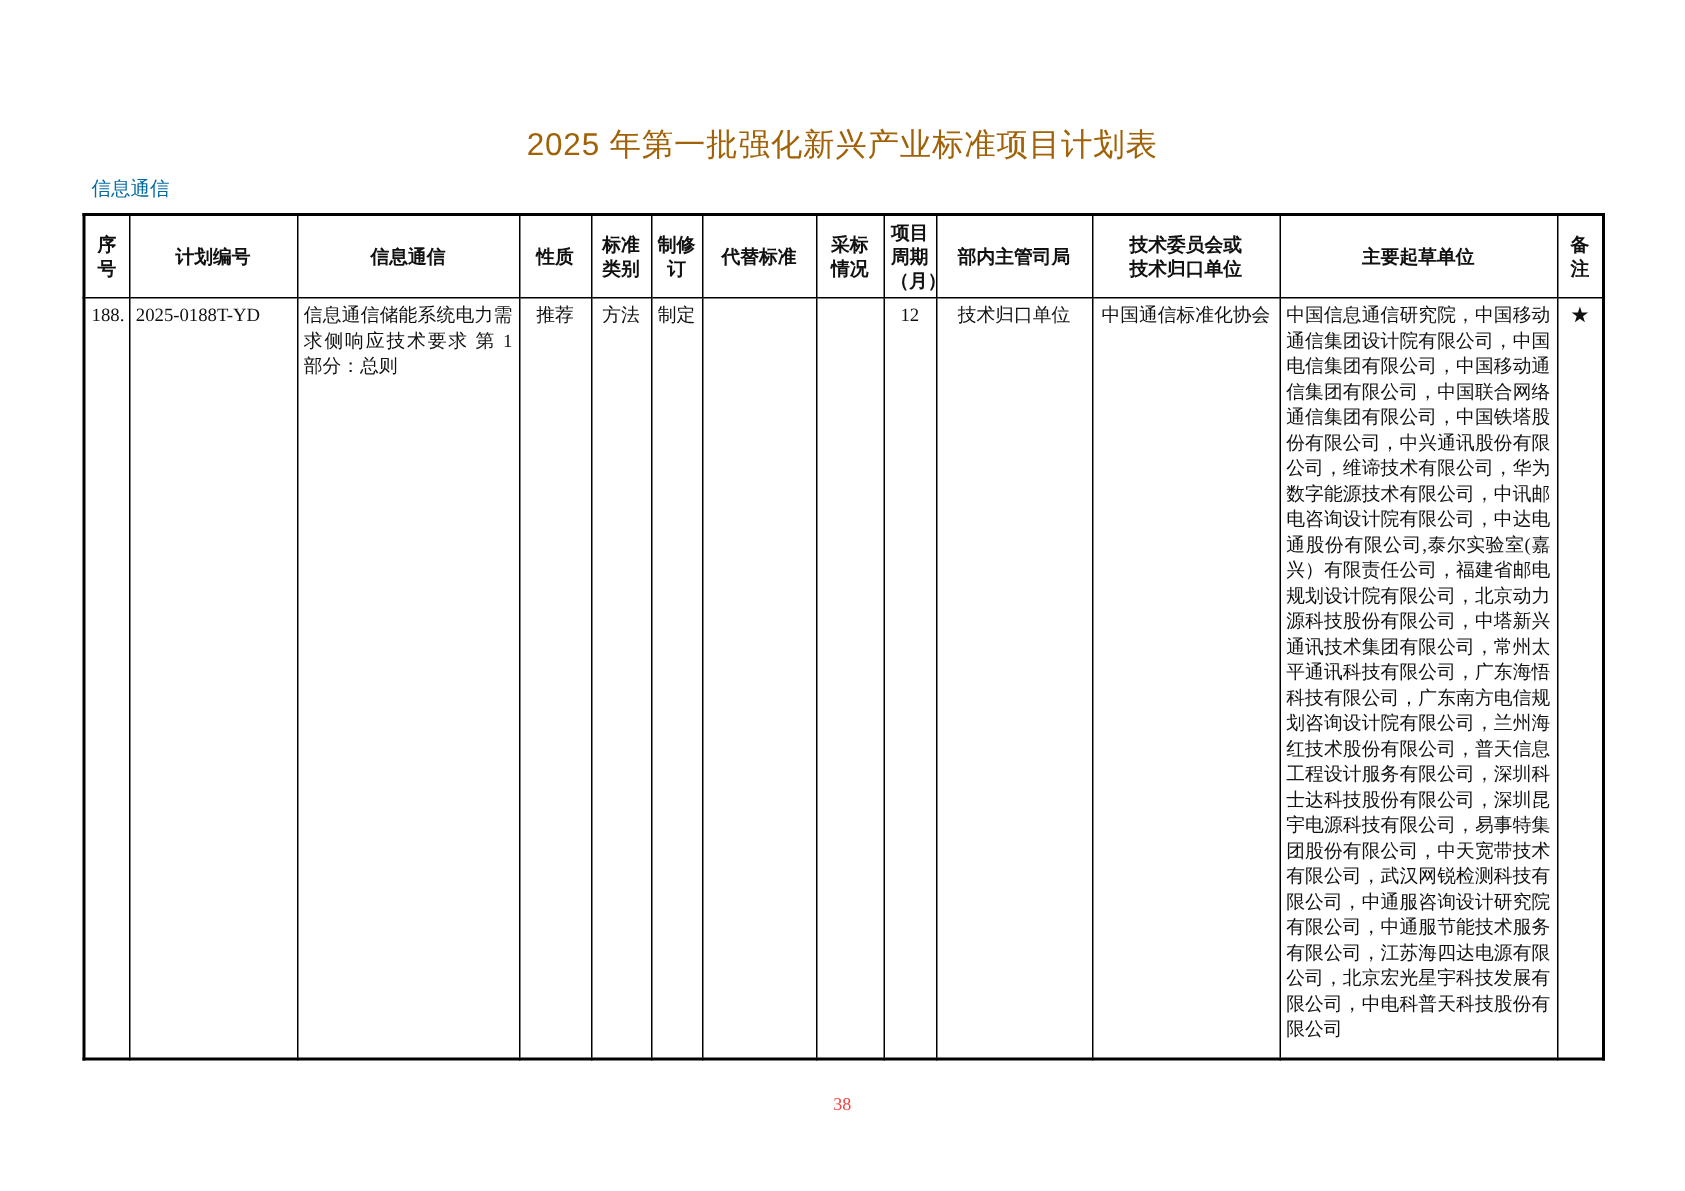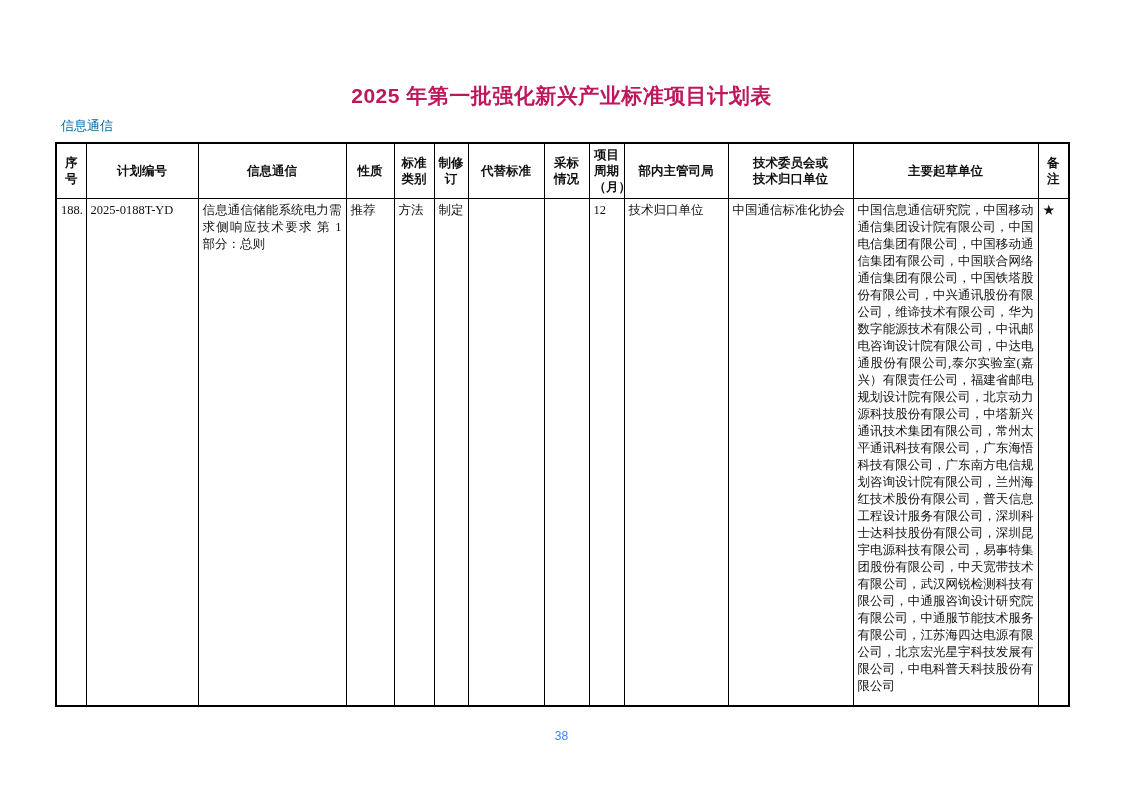--- a/index.html
+++ b/index.html
@@ -16,23 +16,23 @@
     color: #111111;
   }
   .doc-title {
     position: absolute;
     top: 82px;
     left: 0;
     width: 100%;
     text-align: center;
     font-family: "Liberation Sans", sans-serif;
     font-size: 21px;
-    font-weight: bold;
+    font-weight: normal;
     letter-spacing: 0.5px;
-    color: #be185d;
+    color: #a16207;
   }
   .section-label {
     position: absolute;
     top: 117px;
     left: 61px;
     font-family: "Liberation Serif", serif;
     font-size: 13px;
     color: #0369a1;
   }
   table.std-table {
@@ -65,35 +65,35 @@
     height: 40px;
   }
   table.std-table td {
     font-family: "Liberation Serif", serif;
     font-size: 12.5px;
     line-height: 17px;
     vertical-align: top;
     height: 500px;
     margin-top: 21px;
   }
-  td.c-center { text-align: left; }
+  td.c-center { text-align: center; }
   td.c-left { text-align: left; }
   td.c-justify {
     text-align: justify;
     text-justify: inter-ideograph;
   }
   .page-number {
     position: absolute;
     top: 729px;
     left: 0;
     width: 100%;
     text-align: center;
-    font-family: Liberation Sans, sans-serif;
+    font-family: Liberation Serif, serif;
     font-size: 12px;
-    color: #3b82f6;
+    color: #ef4444;
   }
 </style>
 </head>
 <body>
 
 <div class="page">
 
   <div class="doc-title">2025 年第一批强化新兴产业标准项目计划表</div>
 
   <div class="section-label">信息通信</div>

